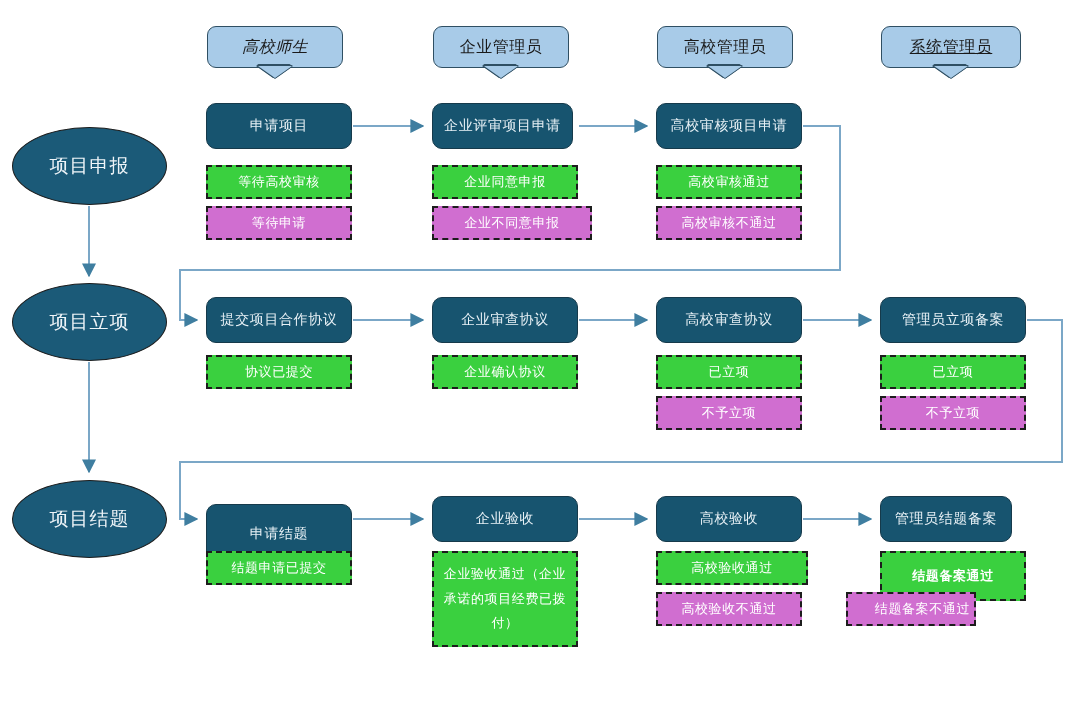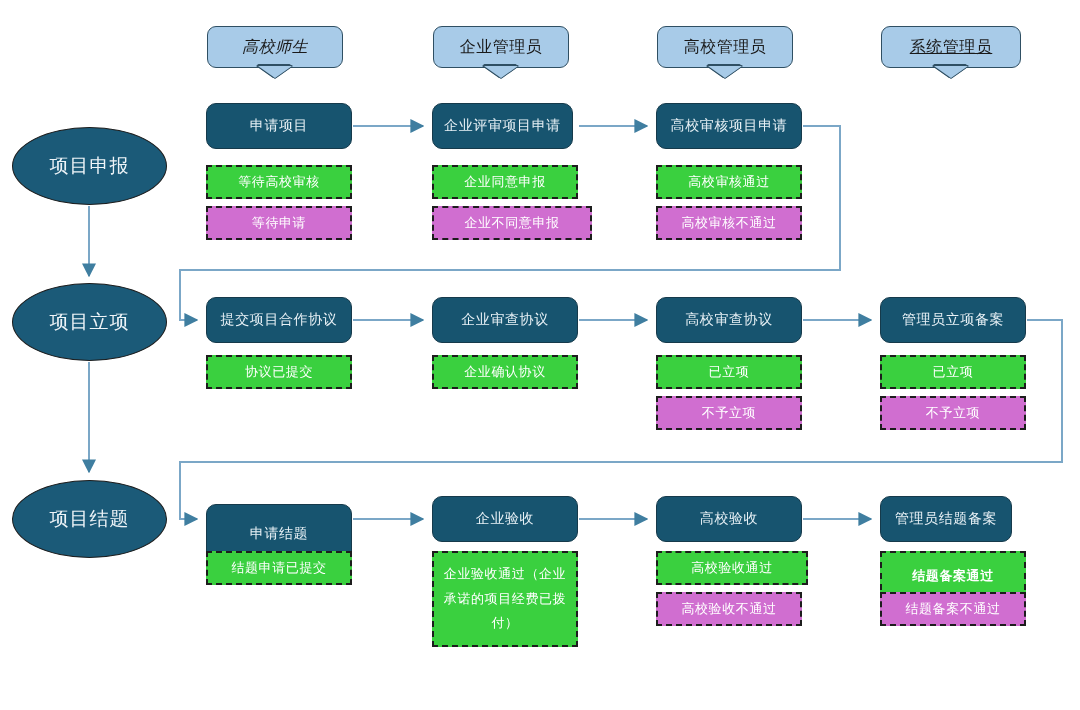--- a/index.html
+++ b/index.html
@@ -245,18 +245,18 @@
       </div>
       <div class="chip ok" style="left: 656px; top: 551px; width: 152px; height: 34px;">
         <span>高校验收通过</span>
       </div>
       <div class="chip bad" style="left: 656px; top: 592px; width: 146px; height: 34px;">
         <span>高校验收不通过</span>
       </div>
       <div class="chip ok" style="left: 880px; top: 551px; width: 146px; height: 50px; font-weight: bold;">
         <span>结题备案通过</span>
       </div>
-      <div class="chip bad" style="left: 880px; top: 592px; width: 146px; height: 34px;">
+      <div class="chip bad" style="left: 846px; top: 592px; width: 130px; height: 34px; justify-content: flex-end;">
         <span>结题备案不通过</span>
       </div>
     </div>
 
 </div>
 
 </body></html>

